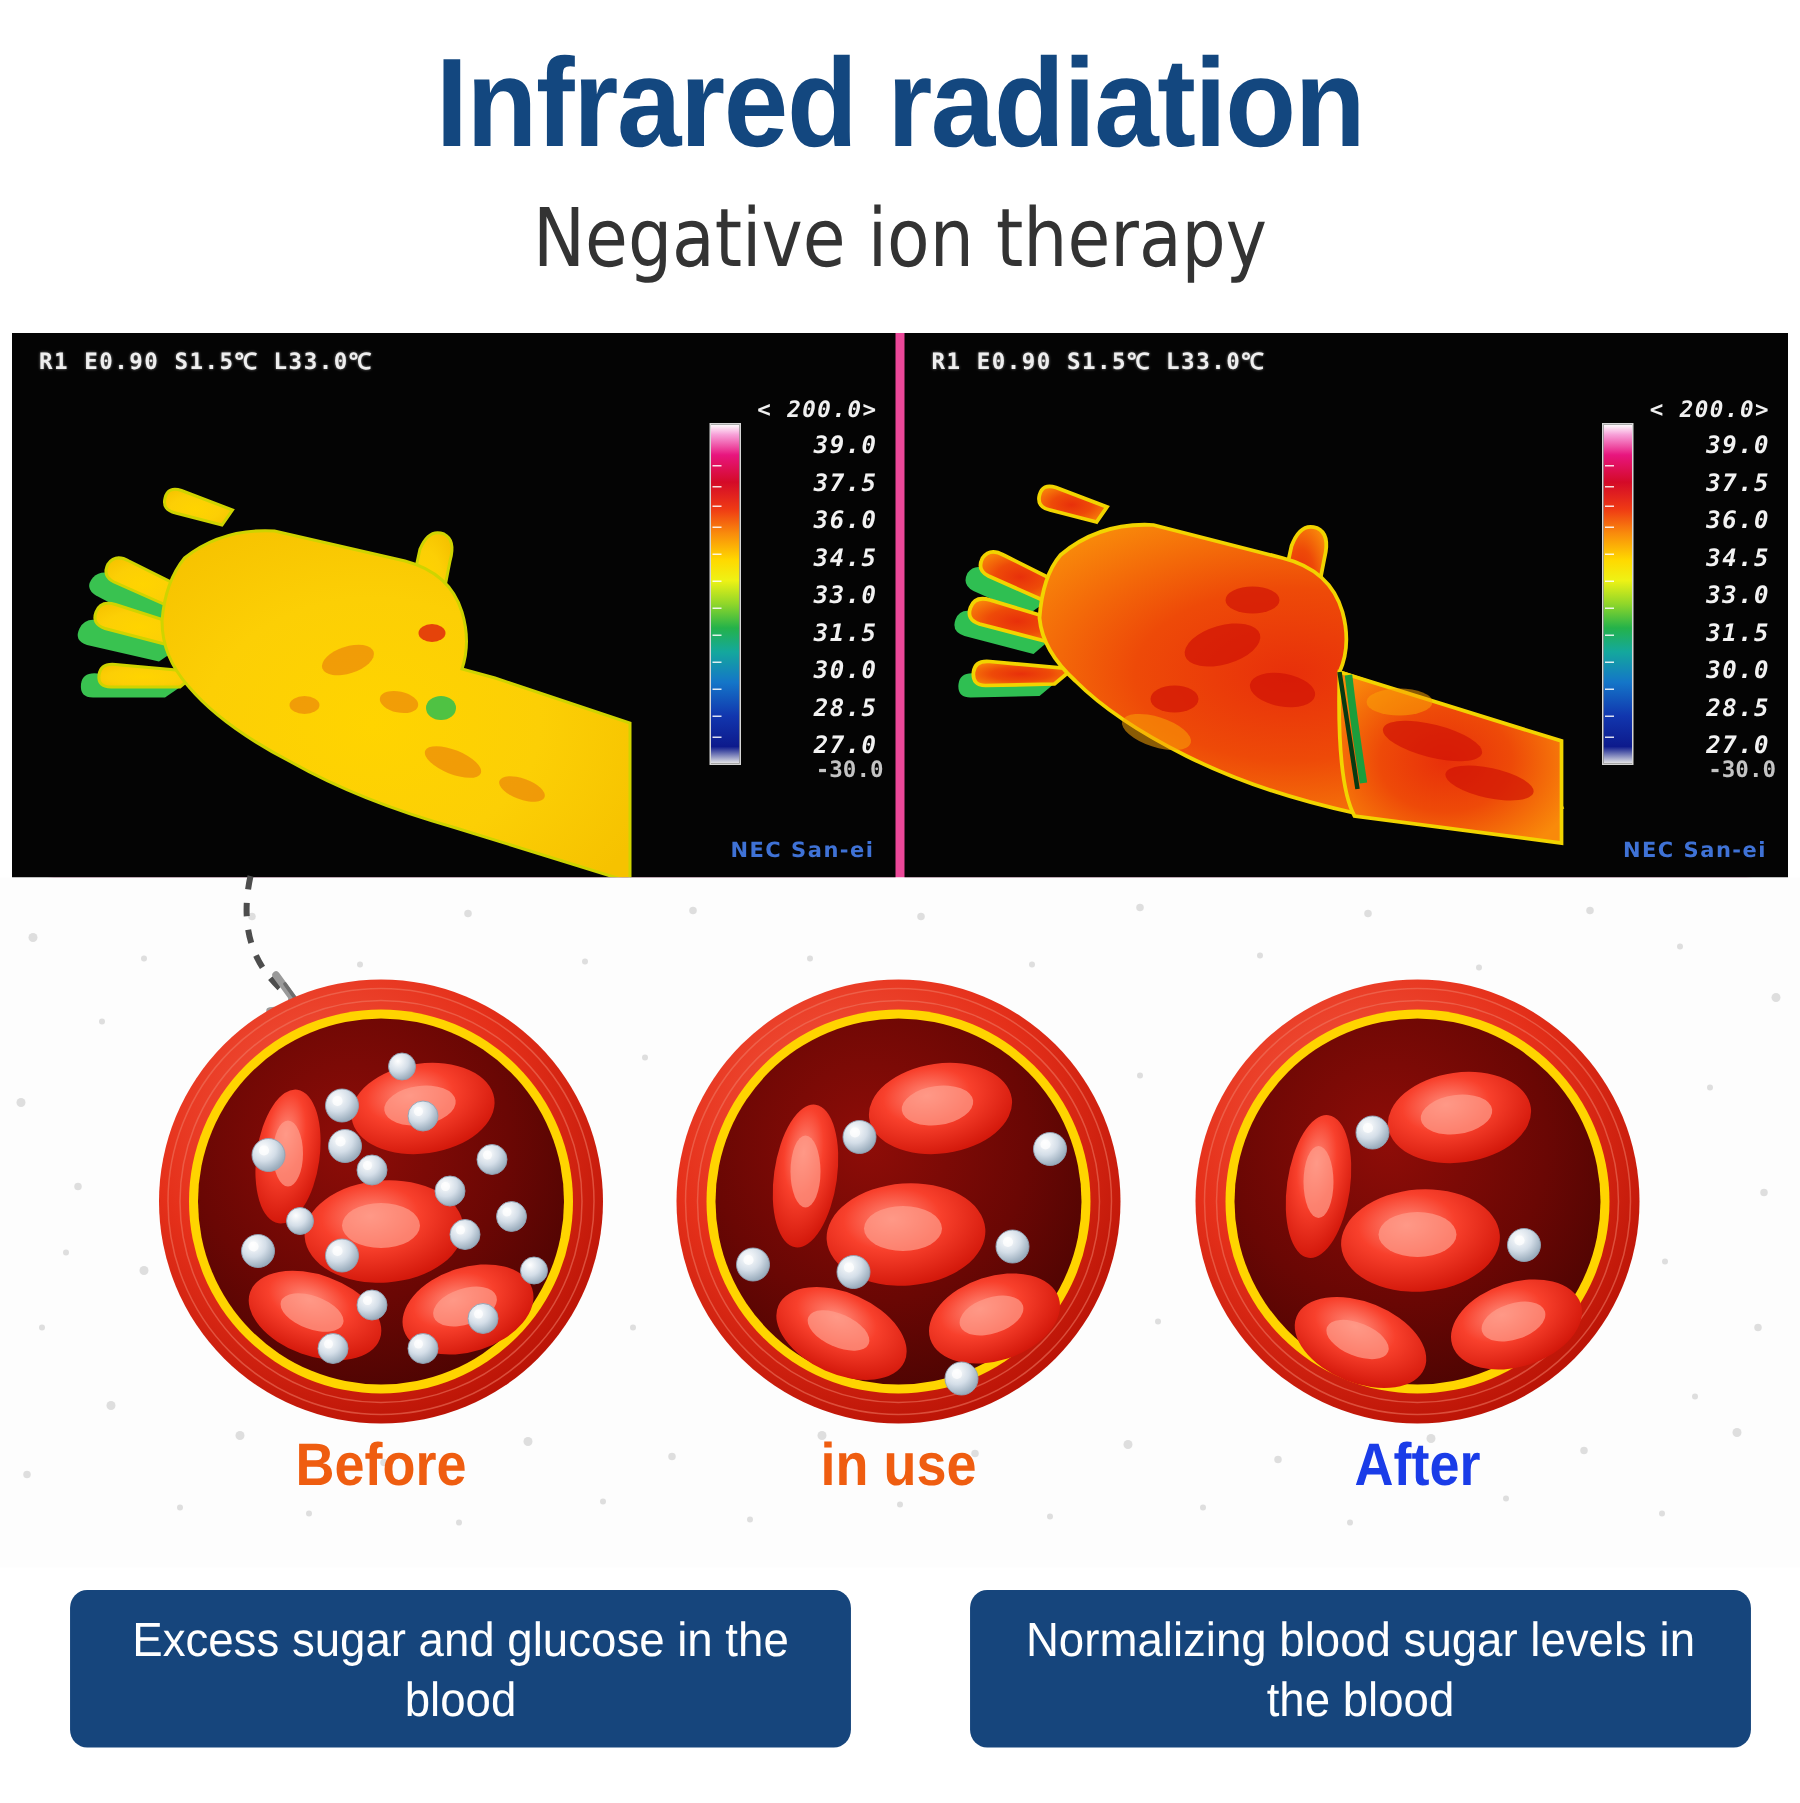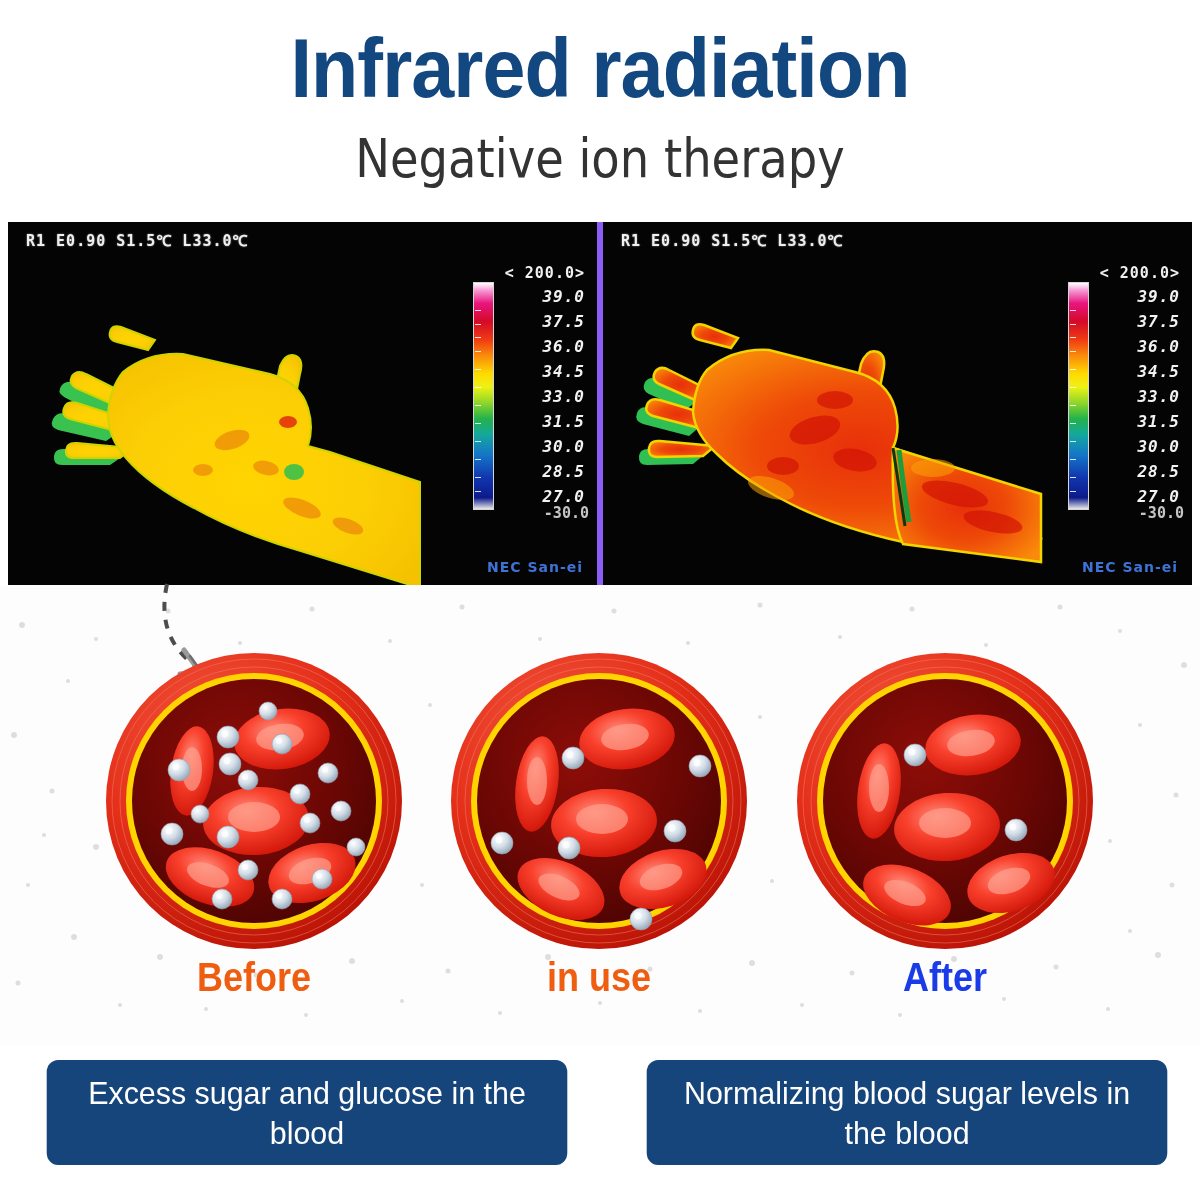--- a/index.html
+++ b/index.html
@@ -32,21 +32,21 @@
     font-family:"DejaVu Sans", sans-serif;
     font-size:54px;line-height:62px;
     font-weight:normal;
     color:#333333;
     transform:scaleX(0.86);
   }
 
   
   #thermal-strip{
     position:absolute;left:8px;top:222px;width:1184px;height:363px;
-    background:#8b5cf6;
+    background:#ec4899;
     display:flex;
     border-radius:28px;
   }
   .thermal-panel{
     position:relative;
     width:589px;height:363px;
     background:#040404;
     overflow:hidden;
   }
   .thermal-panel.left{margin-right:6px;}
@@ -55,21 +55,21 @@
     font-family:"DejaVu Sans Mono", monospace;
     font-size:15px;font-weight:bold;letter-spacing:1px;
     color:#efefef;
     text-shadow:0 0 2px #888;
     white-space:nowrap;
   }
   .osd-range{
     position:absolute;right:12px;top:42px;
     font-family:"DejaVu Sans Mono", monospace;
     font-size:15px;font-weight:bold;letter-spacing:1px;
-    color:#f0f0f0;white-space:nowrap;
+    color:#f0f0f0;white-space:nowrap;font-style:italic;
   }
   .colorbar{
     position:absolute;right:103px;top:60px;
     width:19px;height:226px;
     border:1px solid #d6d6d6;
     background:linear-gradient(to bottom,
       #ffffff 0%,
       #f7a0d8 3%,
       #e8157e 9%,
       #d40a28 17%,

